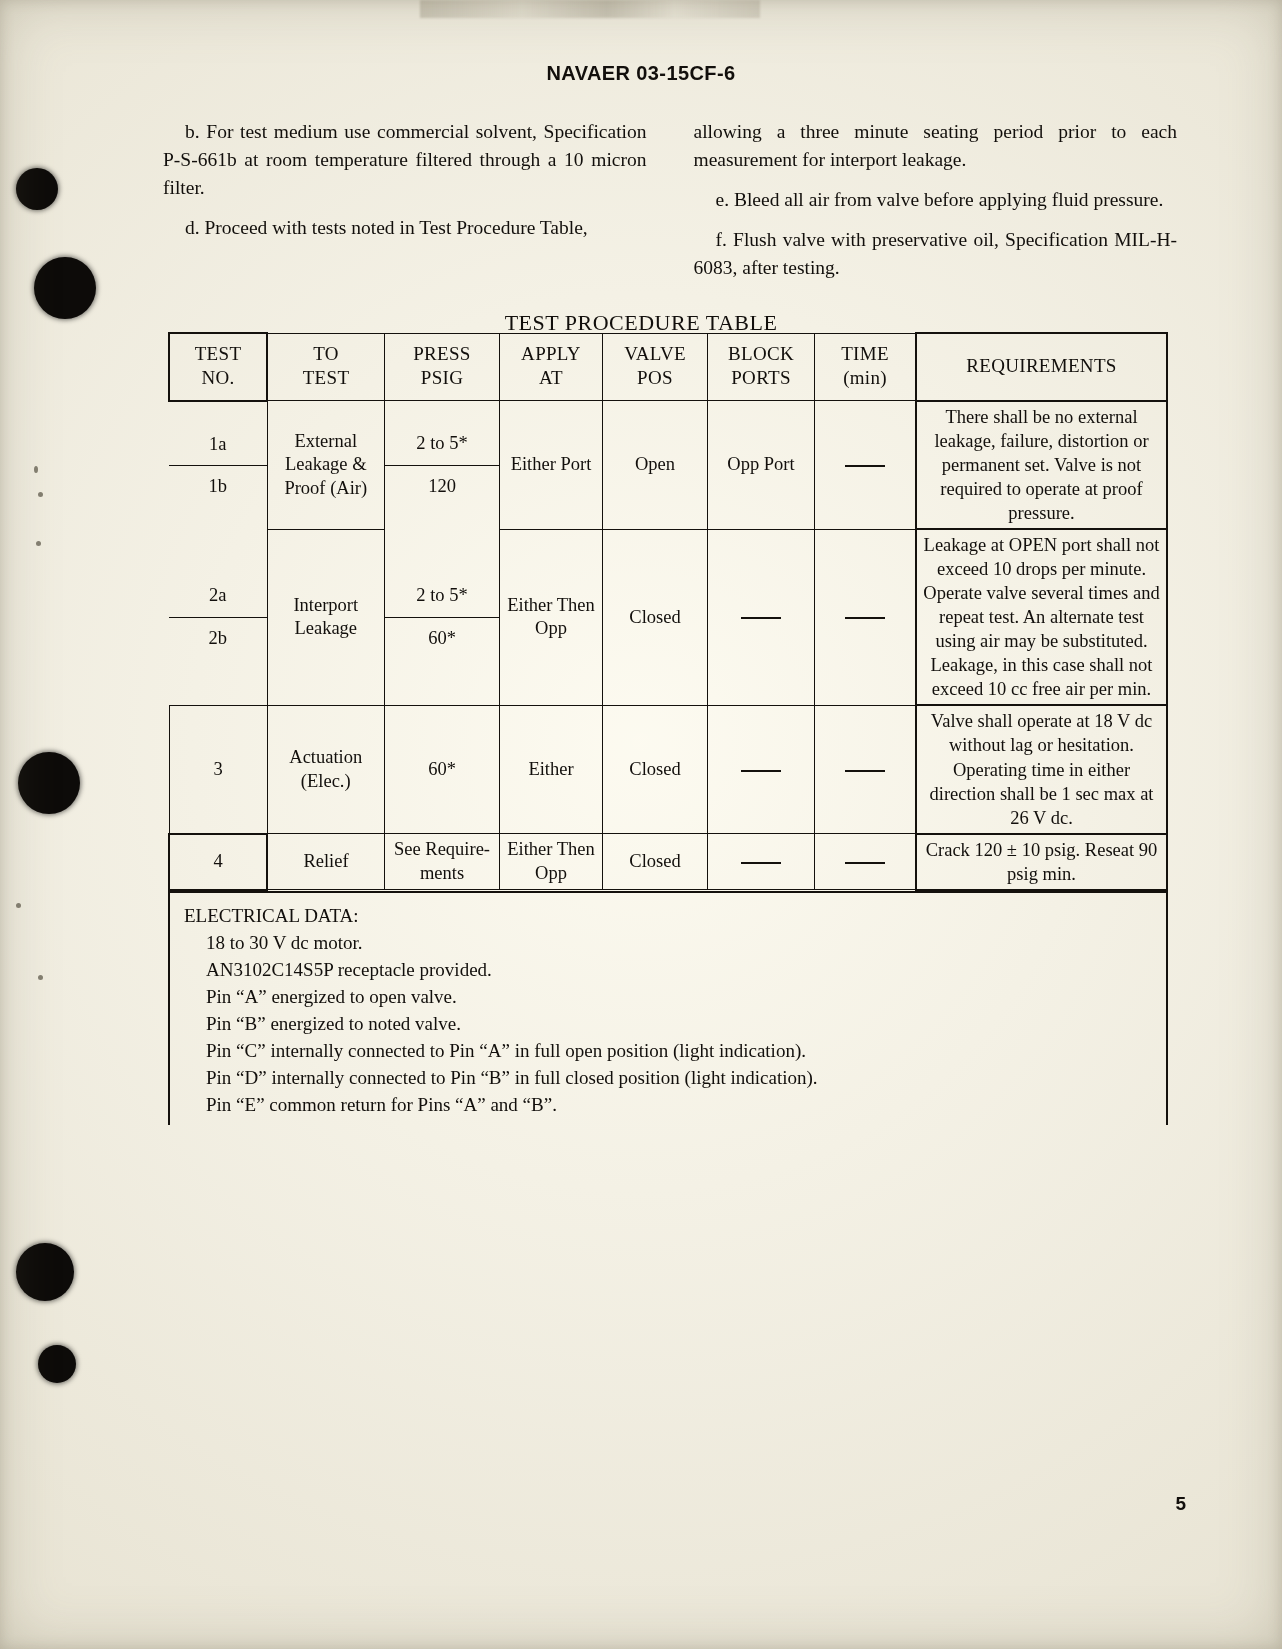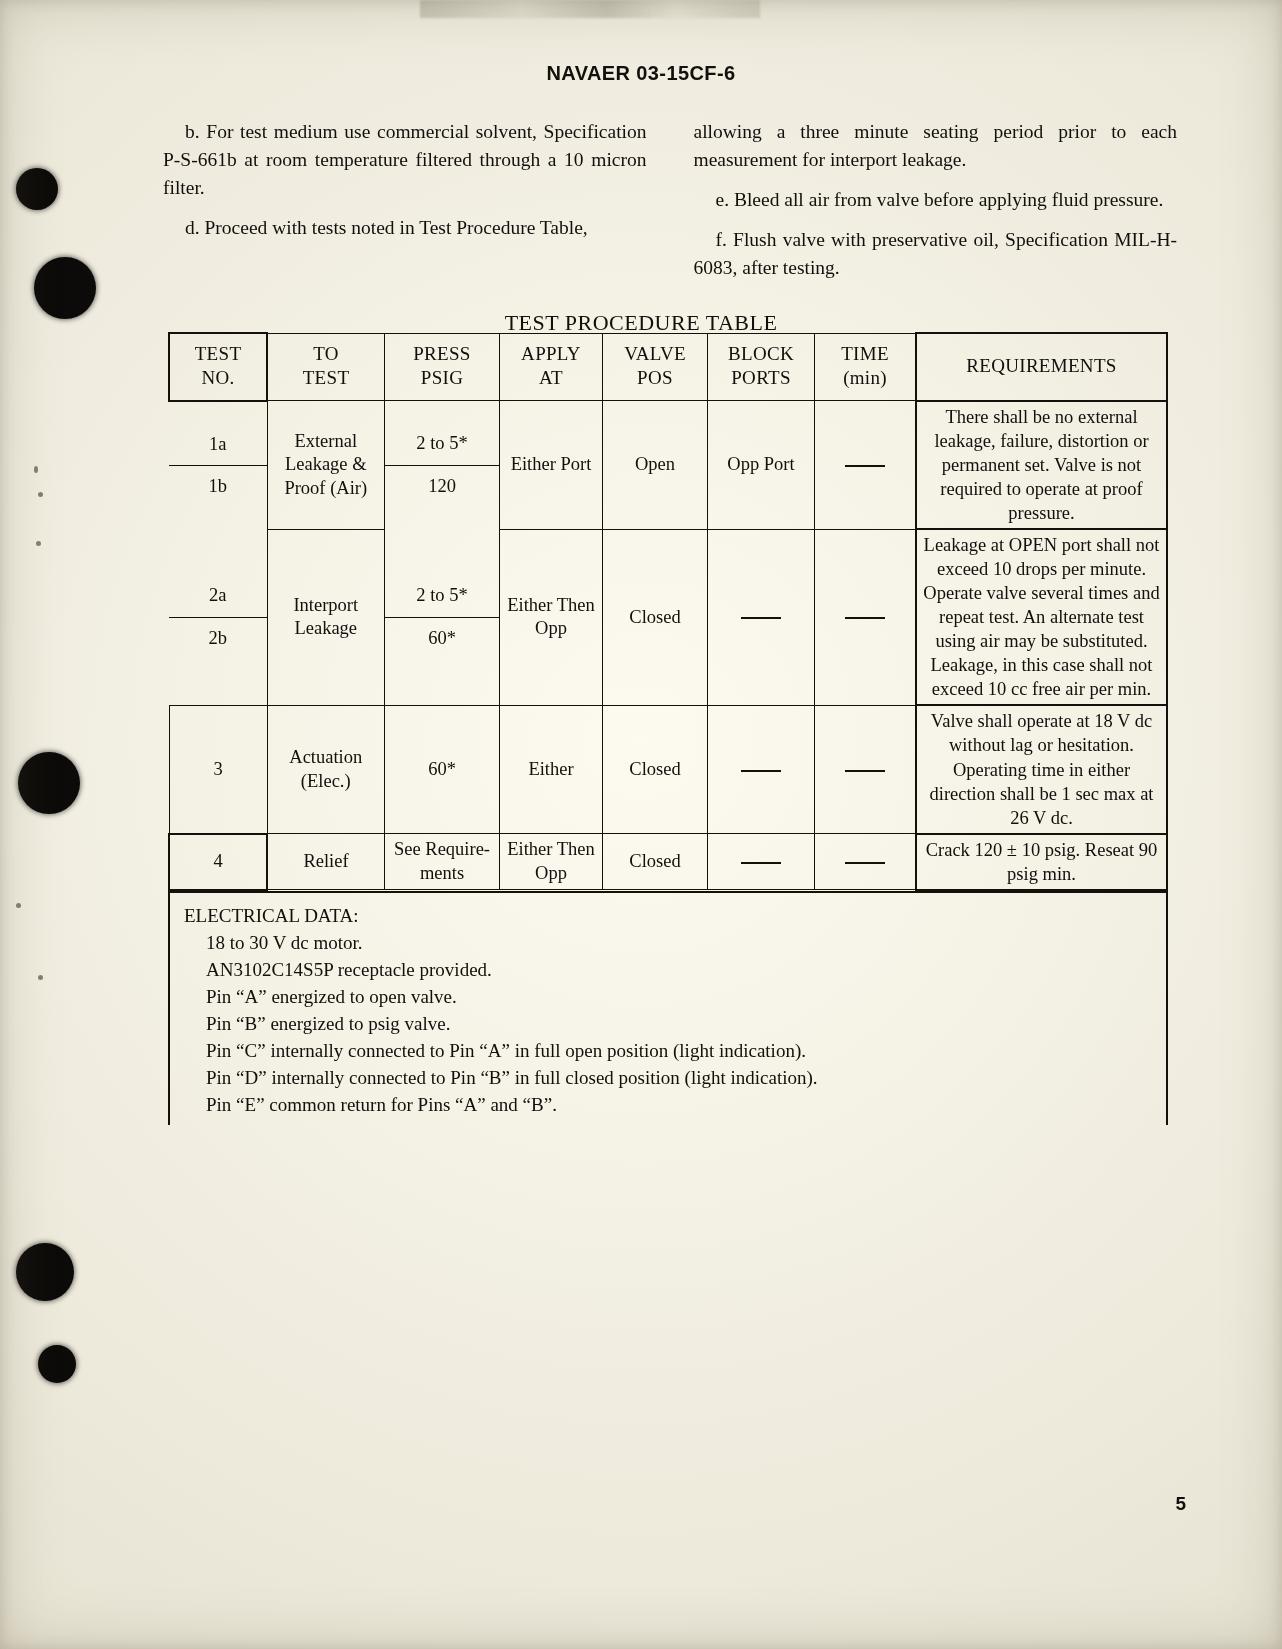--- a/index.html
+++ b/index.html
@@ -311,21 +311,21 @@
           <td class="req outer-b" style="text-align:center;">Crack 120 ± 10 psig. Reseat 90 psig min.</td>
         </tr>
       </tbody>
     </table>
 
     <div class="elec">
       <div class="heading">ELECTRICAL DATA:</div>
       <div class="item">18 to 30 V dc motor.</div>
       <div class="item">AN3102C14S5P receptacle provided.</div>
       <div class="item">Pin “A” energized to open valve.</div>
-      <div class="item">Pin “B” energized to psig valve.</div>
+      <div class="item">Pin “B” energized to noted valve.</div>
       <div class="item">Pin “C” internally connected to Pin “A” in full open position (light indication).</div>
       <div class="item">Pin “D” internally connected to Pin “B” in full closed position (light indication).</div>
       <div class="item">Pin “E” common return for Pins “A” and “B”.</div>
     </div>
 
   </div>
 
   <div class="folio">5</div>
 
   <div class="edge-shadow"></div>

